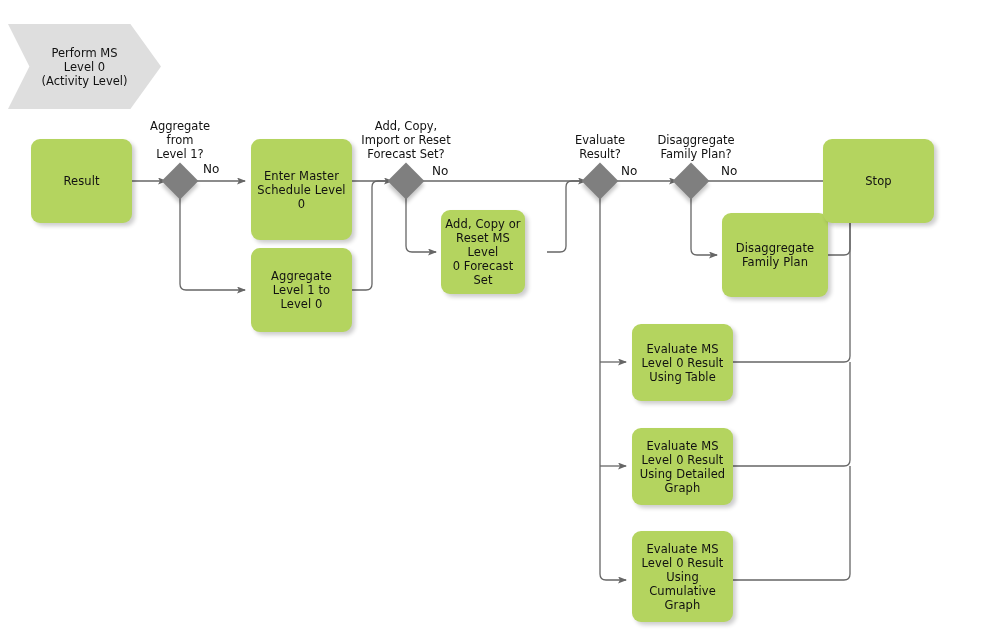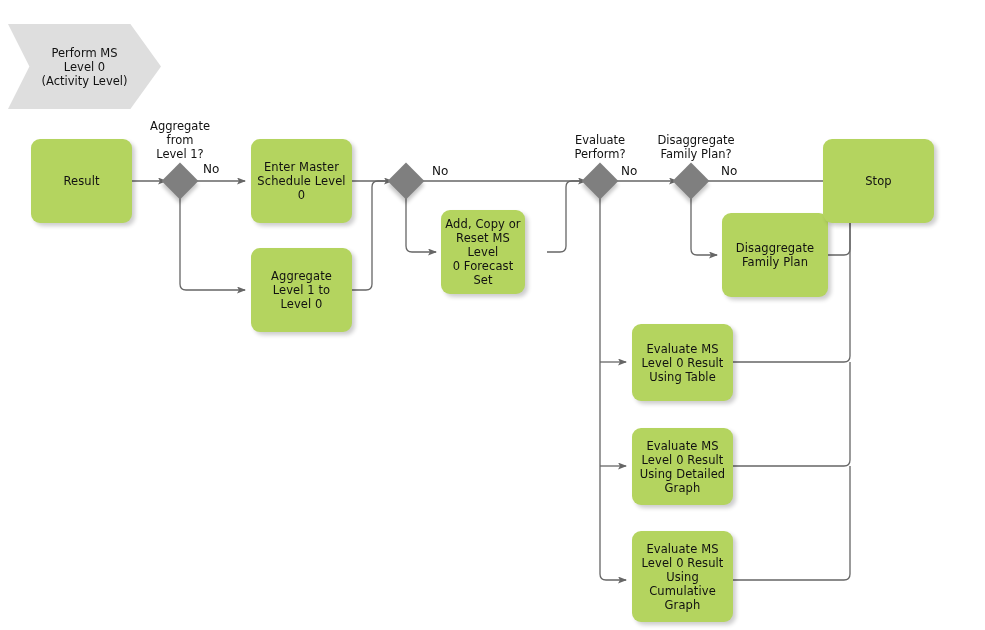--- a/index.html
+++ b/index.html
@@ -138,21 +138,21 @@
       <path d="M733,580 L844,580 Q850,580 850,574 L850,466"></path>
     </g>
   </svg>
 
   <div class="banner">Perform MS
 Level 0
 (Activity Level)</div>
 
   <div class="node" style="left:31px; top:139px; width:101px; height:84px;">Result</div>
 
-  <div class="node" style="left:251px; top:139px; width:101px; height:84px;">Enter Master
+  <div class="node" style="left:251px; top:139px; width:101px; height:101px;">Enter Master
 Schedule Level
 0</div>
 
   <div class="node" style="left:251px; top:248px; width:101px; height:84px;">Aggregate
 Level 1 to
 Level 0</div>
 
   <div class="node" style="left:441px; top:210px; width:84px; height:84px;">Add, Copy or
 Reset MS Level
 0 Forecast Set</div>
@@ -176,24 +176,27 @@
 Graph</div>
 
   <div class="node" style="left:823px; top:139px; width:111px; height:84px;">Stop</div>
 
   <div class="diamond" style="left:167px; top:168px;"></div>
   <div class="dlabel" style="left:130px; top:119px; width:100px;">Aggregate
 from
 Level 1?</div>
 
   <div class="diamond" style="left:393px; top:168px;"></div>
+  <div class="dlabel" style="left:348px; top:119px; width:116px;">Add, Copy,
+Import or Reset
+Forecast Set?</div>
 
   <div class="diamond" style="left:587px; top:168px;"></div>
   <div class="dlabel" style="left:552px; top:133px; width:96px;">Evaluate
-Perform?</div>
+Result?</div>
 
   <div class="diamond" style="left:678px; top:168px;"></div>
   <div class="dlabel" style="left:640px; top:133px; width:112px;">Disaggregate
 Family Plan?</div>
 
   <div class="edgelabel" style="left:203px; top:162px;">No</div>
   <div class="edgelabel" style="left:432px; top:164px;">No</div>
   <div class="edgelabel" style="left:621px; top:164px;">No</div>
   <div class="edgelabel" style="left:721px; top:164px;">No</div>
 

